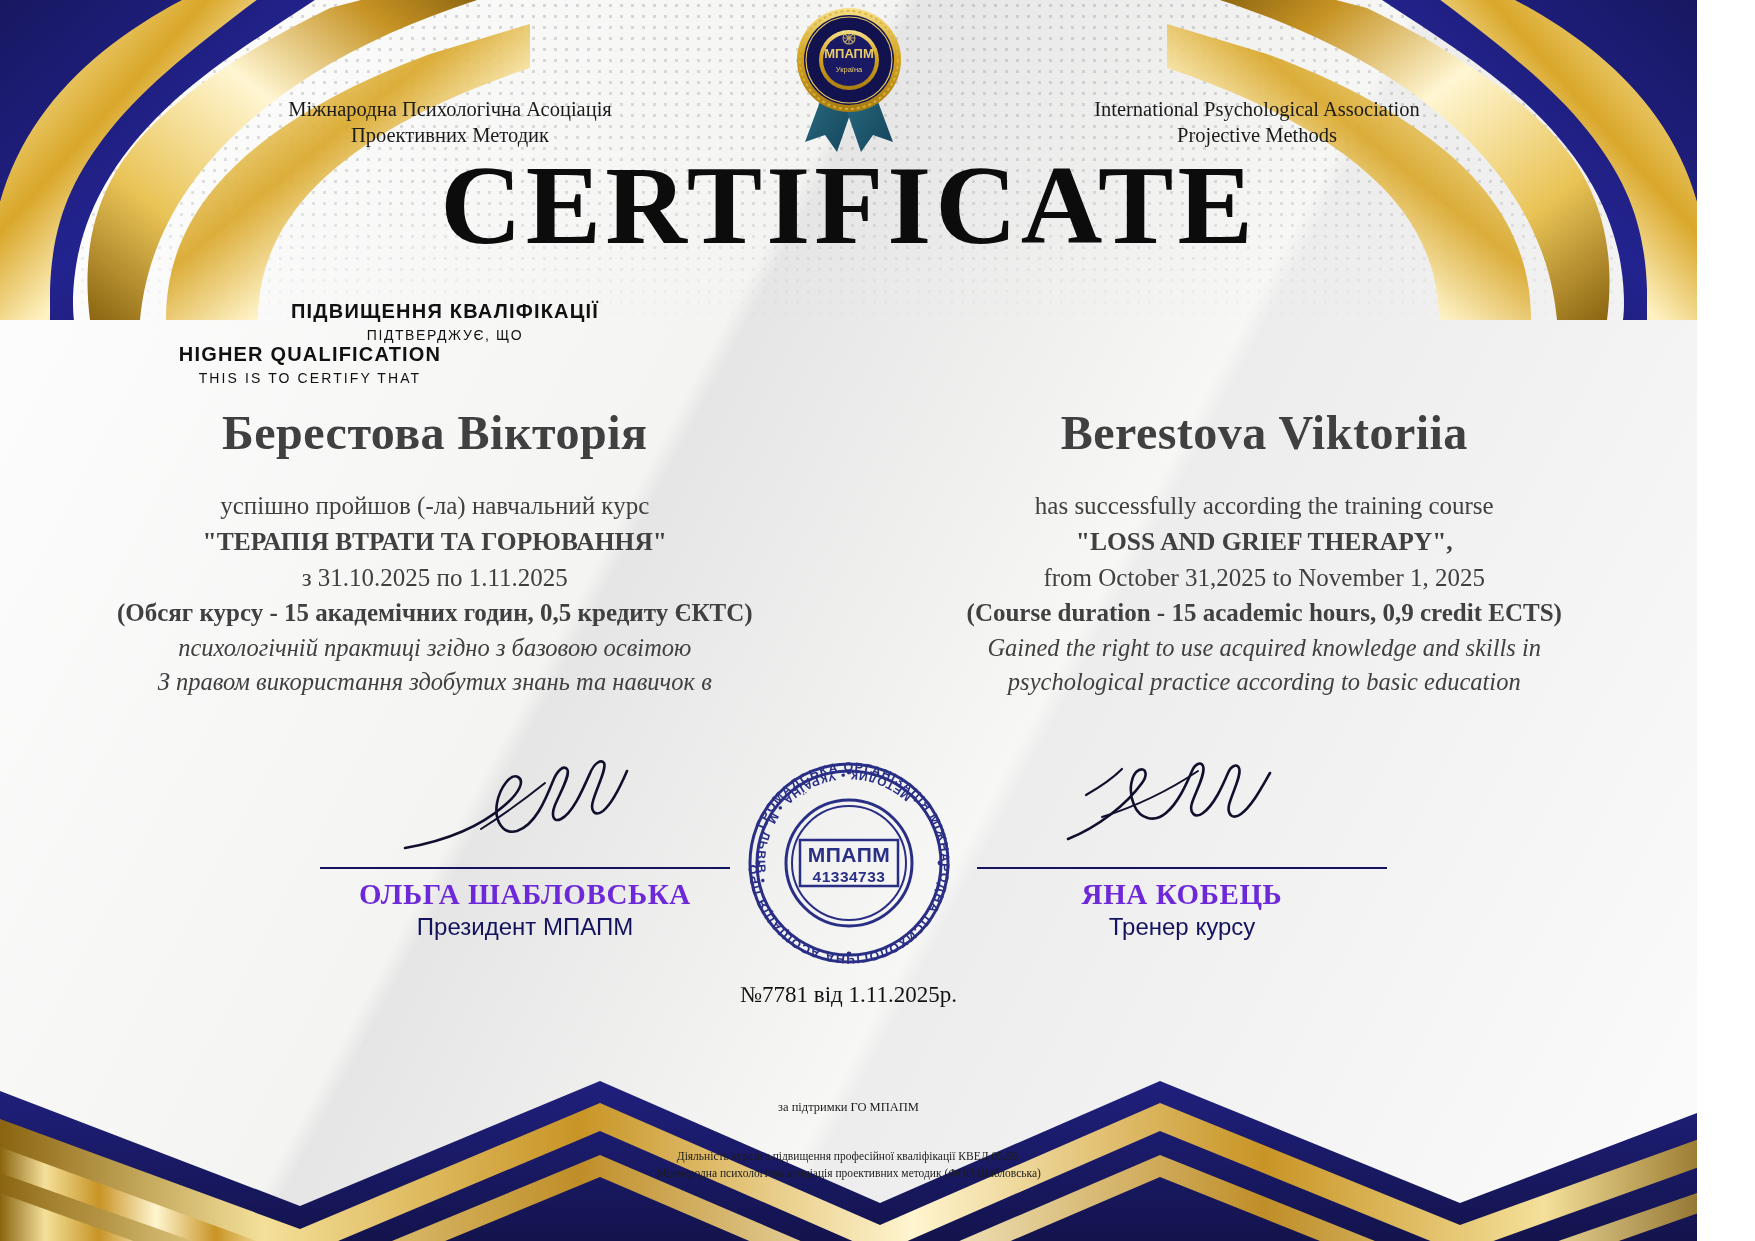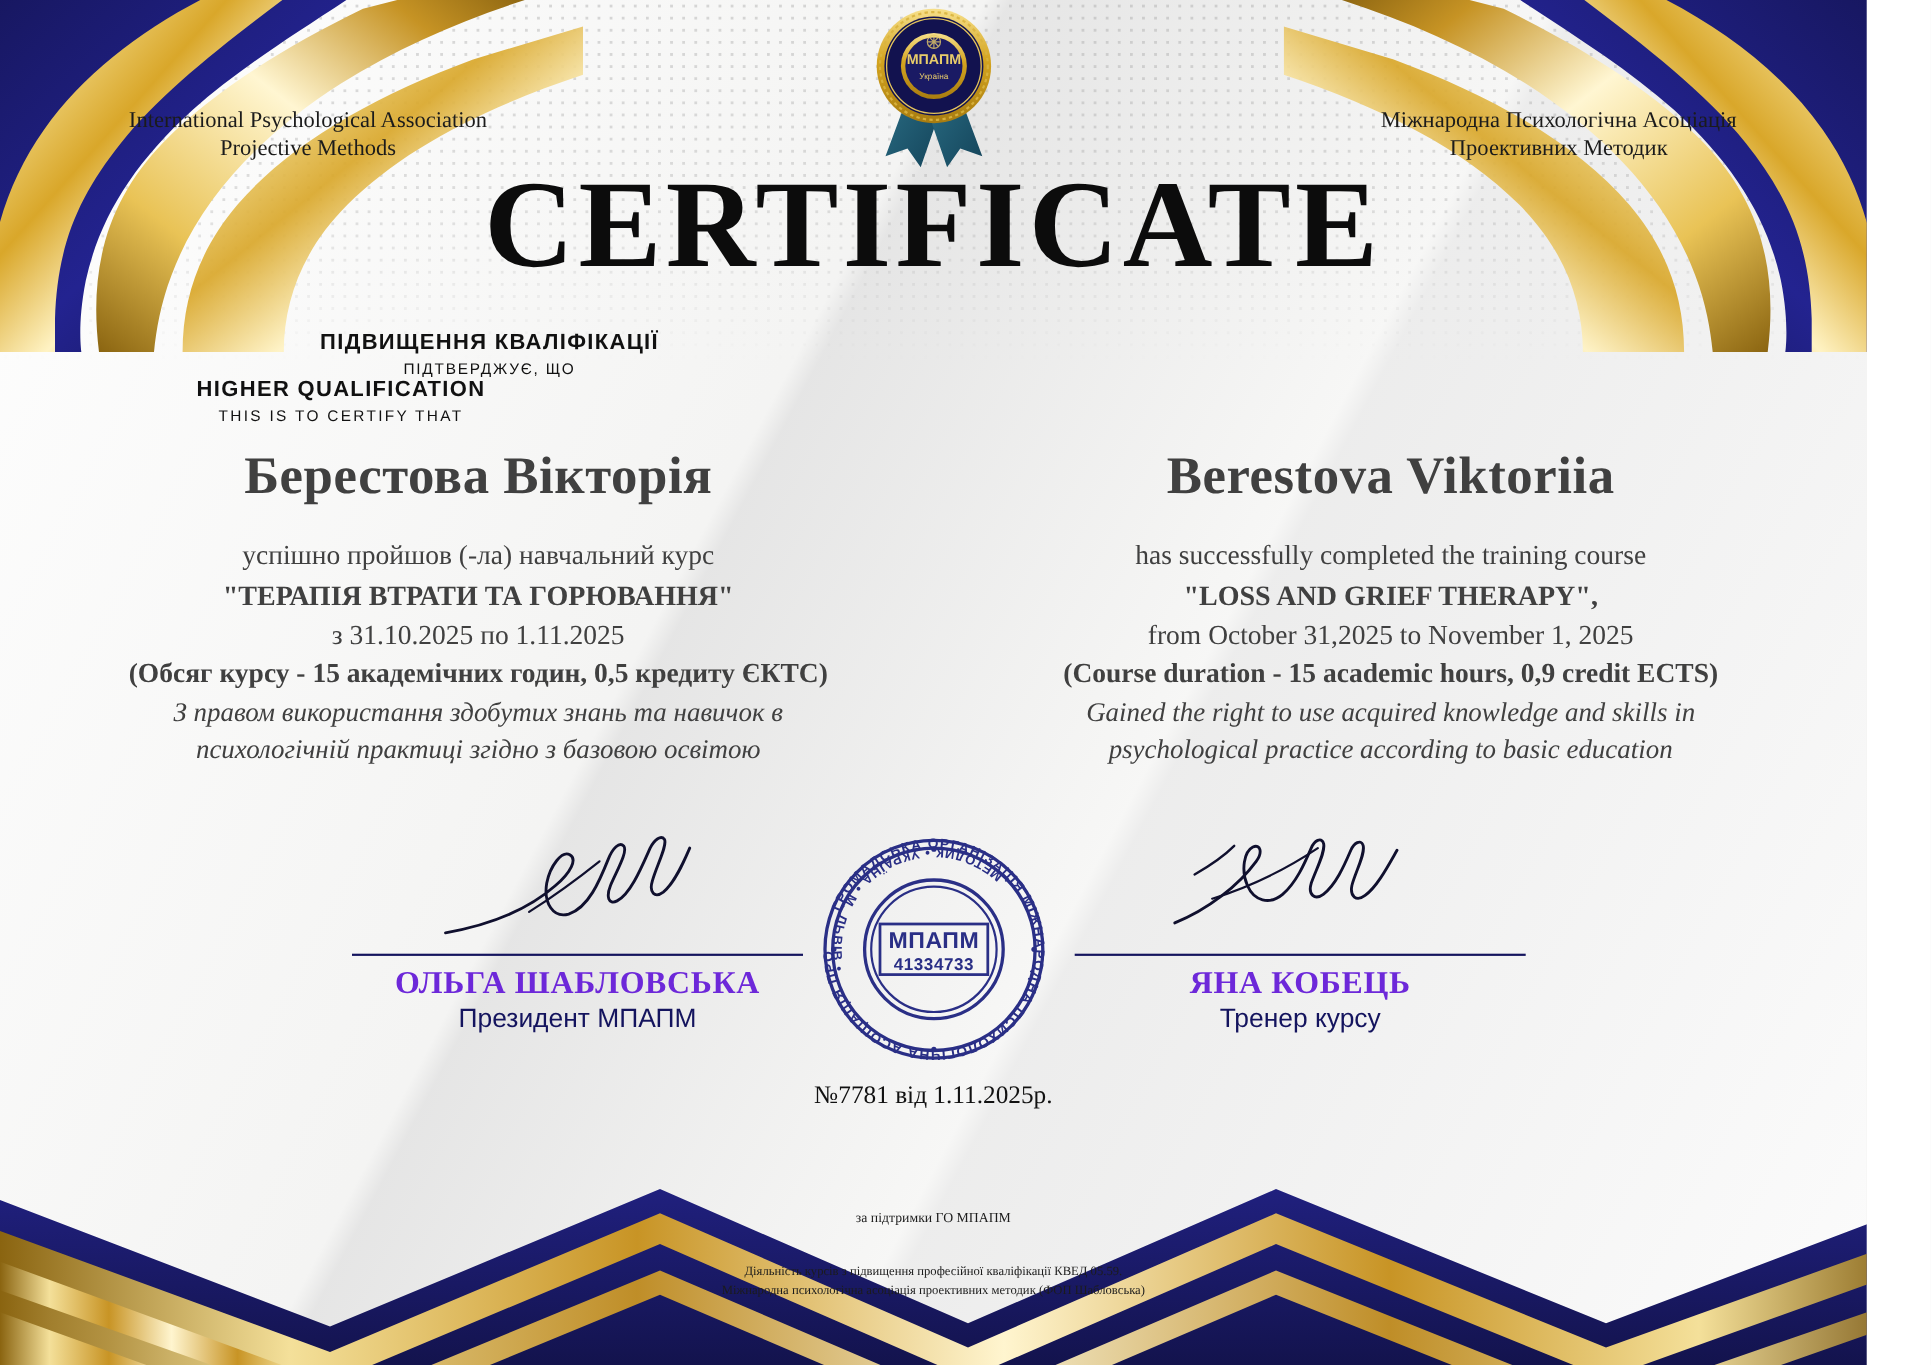--- a/index.html
+++ b/index.html
@@ -323,27 +323,27 @@
         <circle cx="80" cy="36" r="6"></circle>
         <path d="M74,36 L86,36 M80,30 L80,42 M76,32 L84,40 M84,32 L76,40"></path>
       </g>
       <g fill="#d9b43f" opacity="0.9">
         <circle cx="80" cy="58" r="49" fill="none" stroke="#d9b43f" stroke-width="2" stroke-dasharray="3 3"></circle>
       </g>
     </g>
   </svg>
 
   <div class="header-org">
+    <div class="org-block org-left">
+      <div>Міжнародна Психологічна Асоціація</div>
+      <div>Проективних Методик</div>
+    </div>
     <div class="org-block org-right">
       <div>International Psychological Association</div>
       <div>Projective Methods</div>
-    </div>
-    <div class="org-block org-left">
-      <div>Міжнародна Психологічна Асоціація</div>
-      <div>Проективних Методик</div>
     </div>
   </div>
 
   <div class="title">CERTIFICATE</div>
 
   <div class="subtitles">
     <div class="sub-block sub-left">
       <div class="sub-1">ПІДВИЩЕННЯ КВАЛІФІКАЦІЇ</div>
       <div class="sub-2">ПІДТВЕРДЖУЄ, ЩО</div>
     </div>
@@ -353,26 +353,26 @@
     </div>
   </div>
 
   <div class="columns">
     <div class="col col-left">
       <div class="name">Берестова Вікторія</div>
       <div class="line">успішно пройшов (-ла) навчальний курс</div>
       <div class="line line-course">"ТЕРАПІЯ ВТРАТИ ТА ГОРЮВАННЯ"</div>
       <div class="line">з 31.10.2025 по 1.11.2025</div>
       <div class="line bold">(Обсяг курсу - 15 академічних годин, 0,5 кредиту ЄКТС)</div>
+      <div class="line italic">психологічній практиці згідно з базовою освітою</div>
       <div class="line italic">З правом використання здобутих знань та навичок в</div>
-      <div class="line italic">психологічній практиці згідно з базовою освітою</div>
     </div>
     <div class="col col-right">
       <div class="name">Berestova Viktoriia</div>
-      <div class="line">has successfully completed the training course</div>
+      <div class="line">has successfully according the training course</div>
       <div class="line line-course">"LOSS AND GRIEF THERAPY",</div>
       <div class="line">from October 31,2025 to November 1, 2025</div>
       <div class="line bold">(Course duration - 15 academic hours, 0,9 credit ECTS)</div>
       <div class="line italic">Gained the right to use acquired knowledge and skills in</div>
       <div class="line italic">psychological practice according to basic education</div>
     </div>
   </div>
 
   <div class="sign-row">
     <div class="sign-block sign-left">

